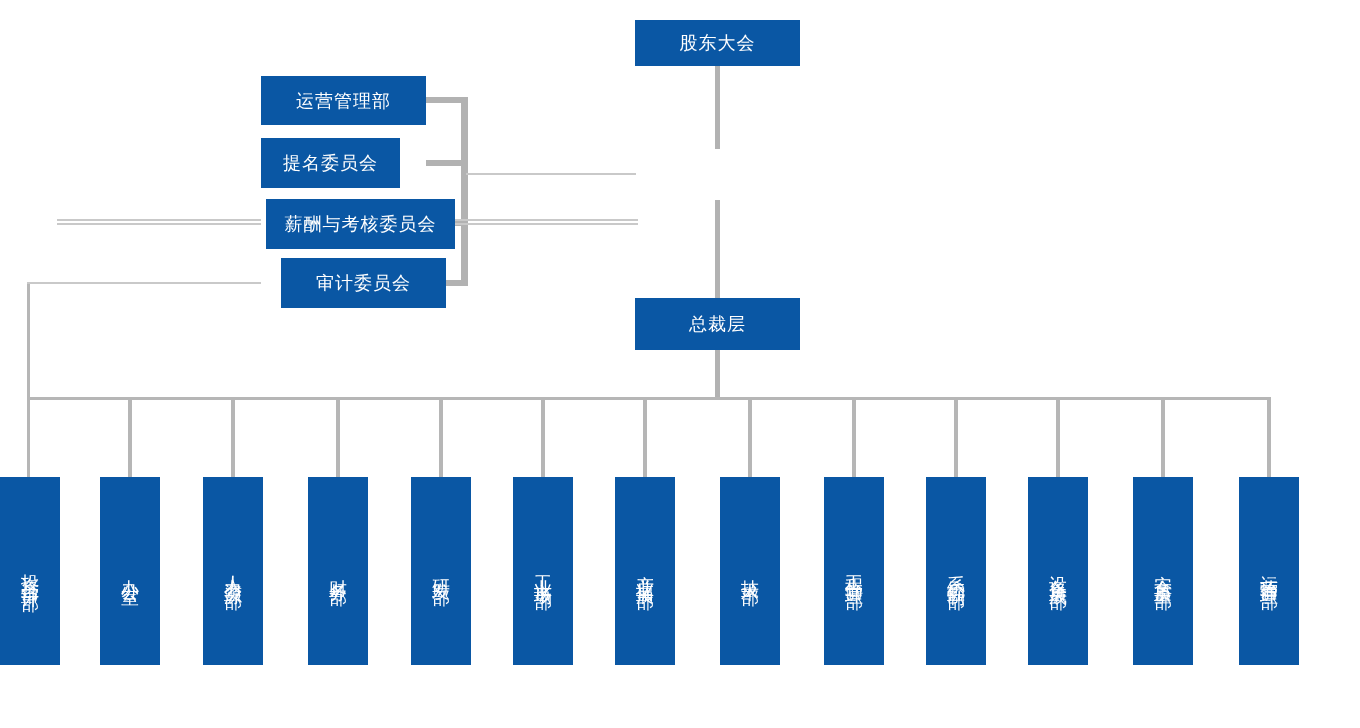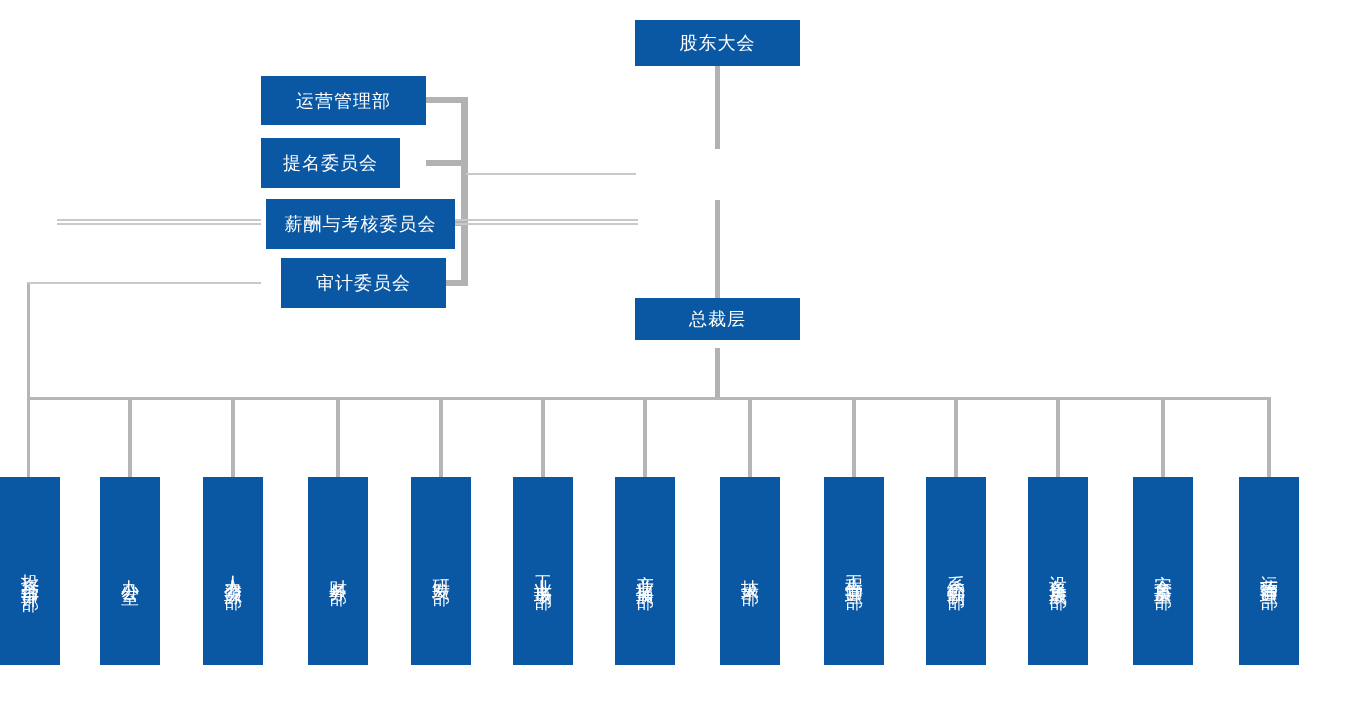--- a/index.html
+++ b/index.html
@@ -79,21 +79,21 @@
   <div class="line thin" style="left:466px; top:173px; width:170px; height:2px;"></div>
 
   <div class="line thin" style="left:57px; top:219px; width:204px; height:2px;"></div>
   <div class="line thin" style="left:57px; top:223px; width:204px; height:2px;"></div>
   <div class="line thin" style="left:426px; top:219px; width:212px; height:2px;"></div>
   <div class="line thin" style="left:426px; top:223px; width:212px; height:2px;"></div>
 
   <div class="line thin" style="left:27px; top:282px; width:234px; height:2px;"></div>
 
   <div class="node" style="left:635px; top:20px; width:165px; height:46px;">股东大会</div>
-  <div class="node" style="left:635px; top:298px; width:165px; height:42px;">总裁层</div>
+  <div class="node" style="left:635px; top:298px; width:165px; height:52px;">总裁层</div>
 
   <div class="node" style="left:261px; top:76px; width:165px; height:49px;">运营管理部</div>
   <div class="node" style="left:261px; top:138px; width:139px; height:50px;">提名委员会</div>
   <div class="node" style="left:266px; top:199px; width:189px; height:50px;">薪酬与考核委员会</div>
   <div class="node" style="left:261px; top:258px; width:165px; height:50px;margin-left:20px;">审计委员会</div>
 
   <div class="node dept" style="left:0px; top:477px; width:60px; height:188px;">投资与审计部</div>
   <div class="node dept" style="left:100px; top:477px; width:60px; height:188px;">办公室</div>
   <div class="node dept" style="left:203px; top:477px; width:60px; height:188px;">人力资源部</div>
   <div class="node dept" style="left:308px; top:477px; width:60px; height:188px;">财务部</div>

